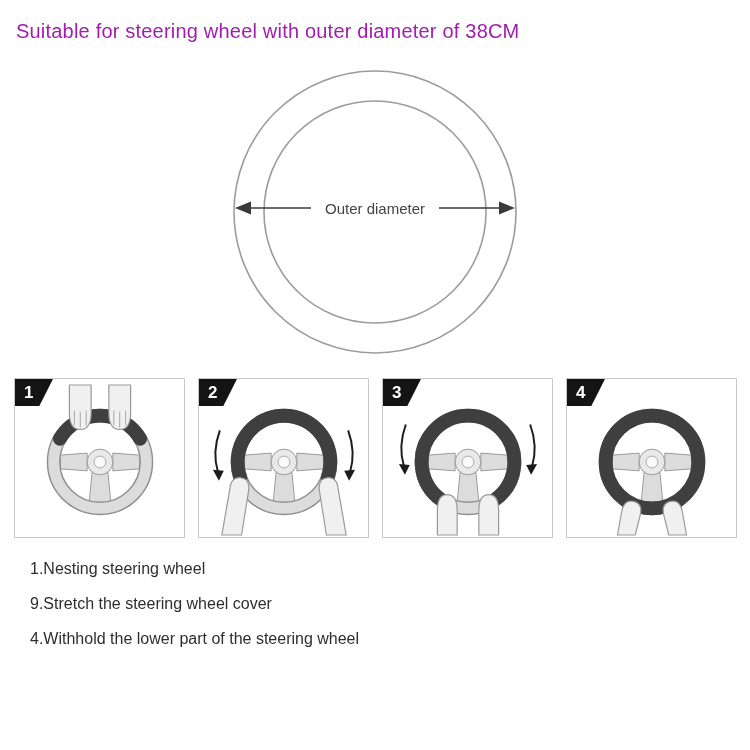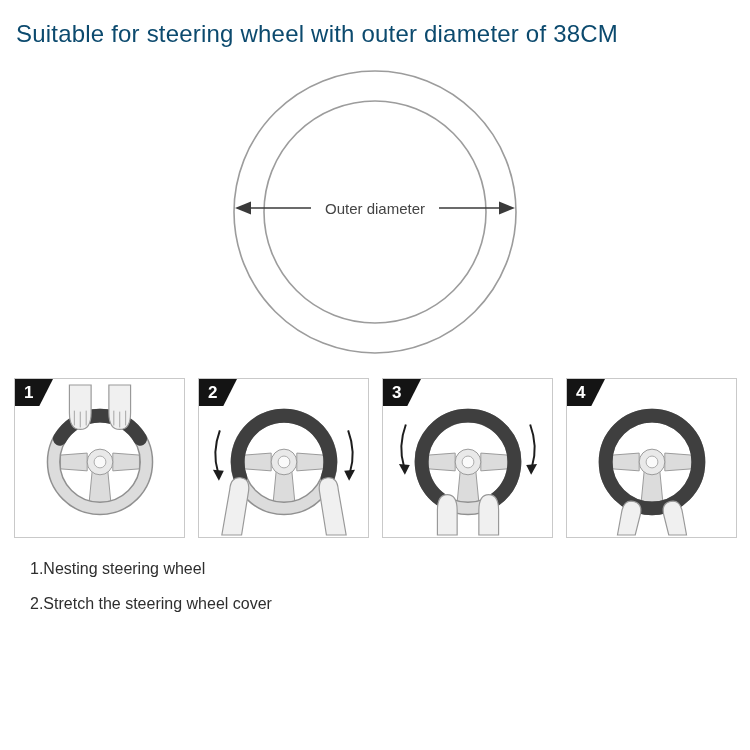--- a/index.html
+++ b/index.html
@@ -6,22 +6,22 @@
   body {
     width: 750px; height: 750px;
     background: #ffffff;
     font-family: "Liberation Sans", sans-serif;
     position: relative;
     overflow: hidden;
   }
   .title {
     position: absolute;
     top: 20px; left: 16px; right: 10px;
-    font-size: 24px;
-    color: #0c4a6e;
+    font-size: 20px;
+    color: #a21caf;
     letter-spacing: 0.2px;
     white-space: nowrap;
   }
   .ring-wrap {
     position: absolute;
     left: 229px; top: 64px;
   }
   .steps-row {
     position: absolute;
     top: 378px; left: 14px; right: 13px;
@@ -177,14 +177,15 @@
         <path d="M40 152 L44 130 Q46 116 56 118 Q66 120 63 132 L58 152 Z"></path>
         <path d="M110 152 L106 130 Q104 116 94 118 Q84 120 87 132 L92 152 Z"></path>
       </g>
     </svg>
   </div>
 
 </div>
 
 <div class="instructions">
   <p>1.Nesting steering wheel</p>
-  <p>2.Stretch the steering wheel cover</p>
+  <p>9.Stretch the steering wheel cover</p>
+  <p>4.Withhold the lower part of the steering wheel</p>
 </div>
 
 </body></html>

